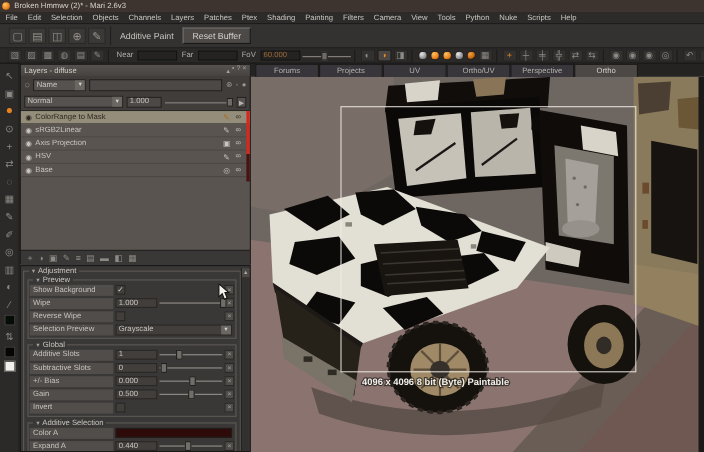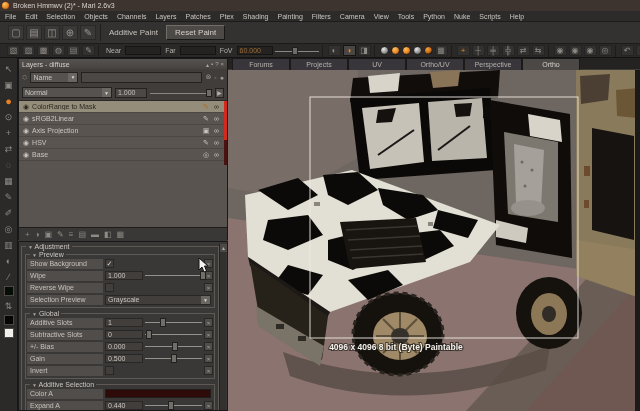--- a/index.html
+++ b/index.html
@@ -168,21 +168,21 @@
 
   <div class="toolbar1">
     <div class="tb-group">
         <span class="tb-icon">▢</span>
         <span class="tb-icon">▤</span>
         <span class="tb-icon">◫</span>
         <span class="tb-icon">⊕</span>
         <span class="tb-icon">✎</span>
       </div>
     <span class="tb-label">Additive Paint</span>
-    <button class="tb-button">Reset Paint</button>
+    <button class="tb-button">Reset Buffer</button>
   </div>
 
   <div class="toolbar2">
     <div class="t2-group">
         <span class="t2-icon">▧</span>
         <span class="t2-icon">▨</span>
         <span class="t2-icon">▩</span>
         <span class="t2-icon">◍</span>
         <span class="t2-icon">▤</span>
         <span class="t2-icon">✎</span>

